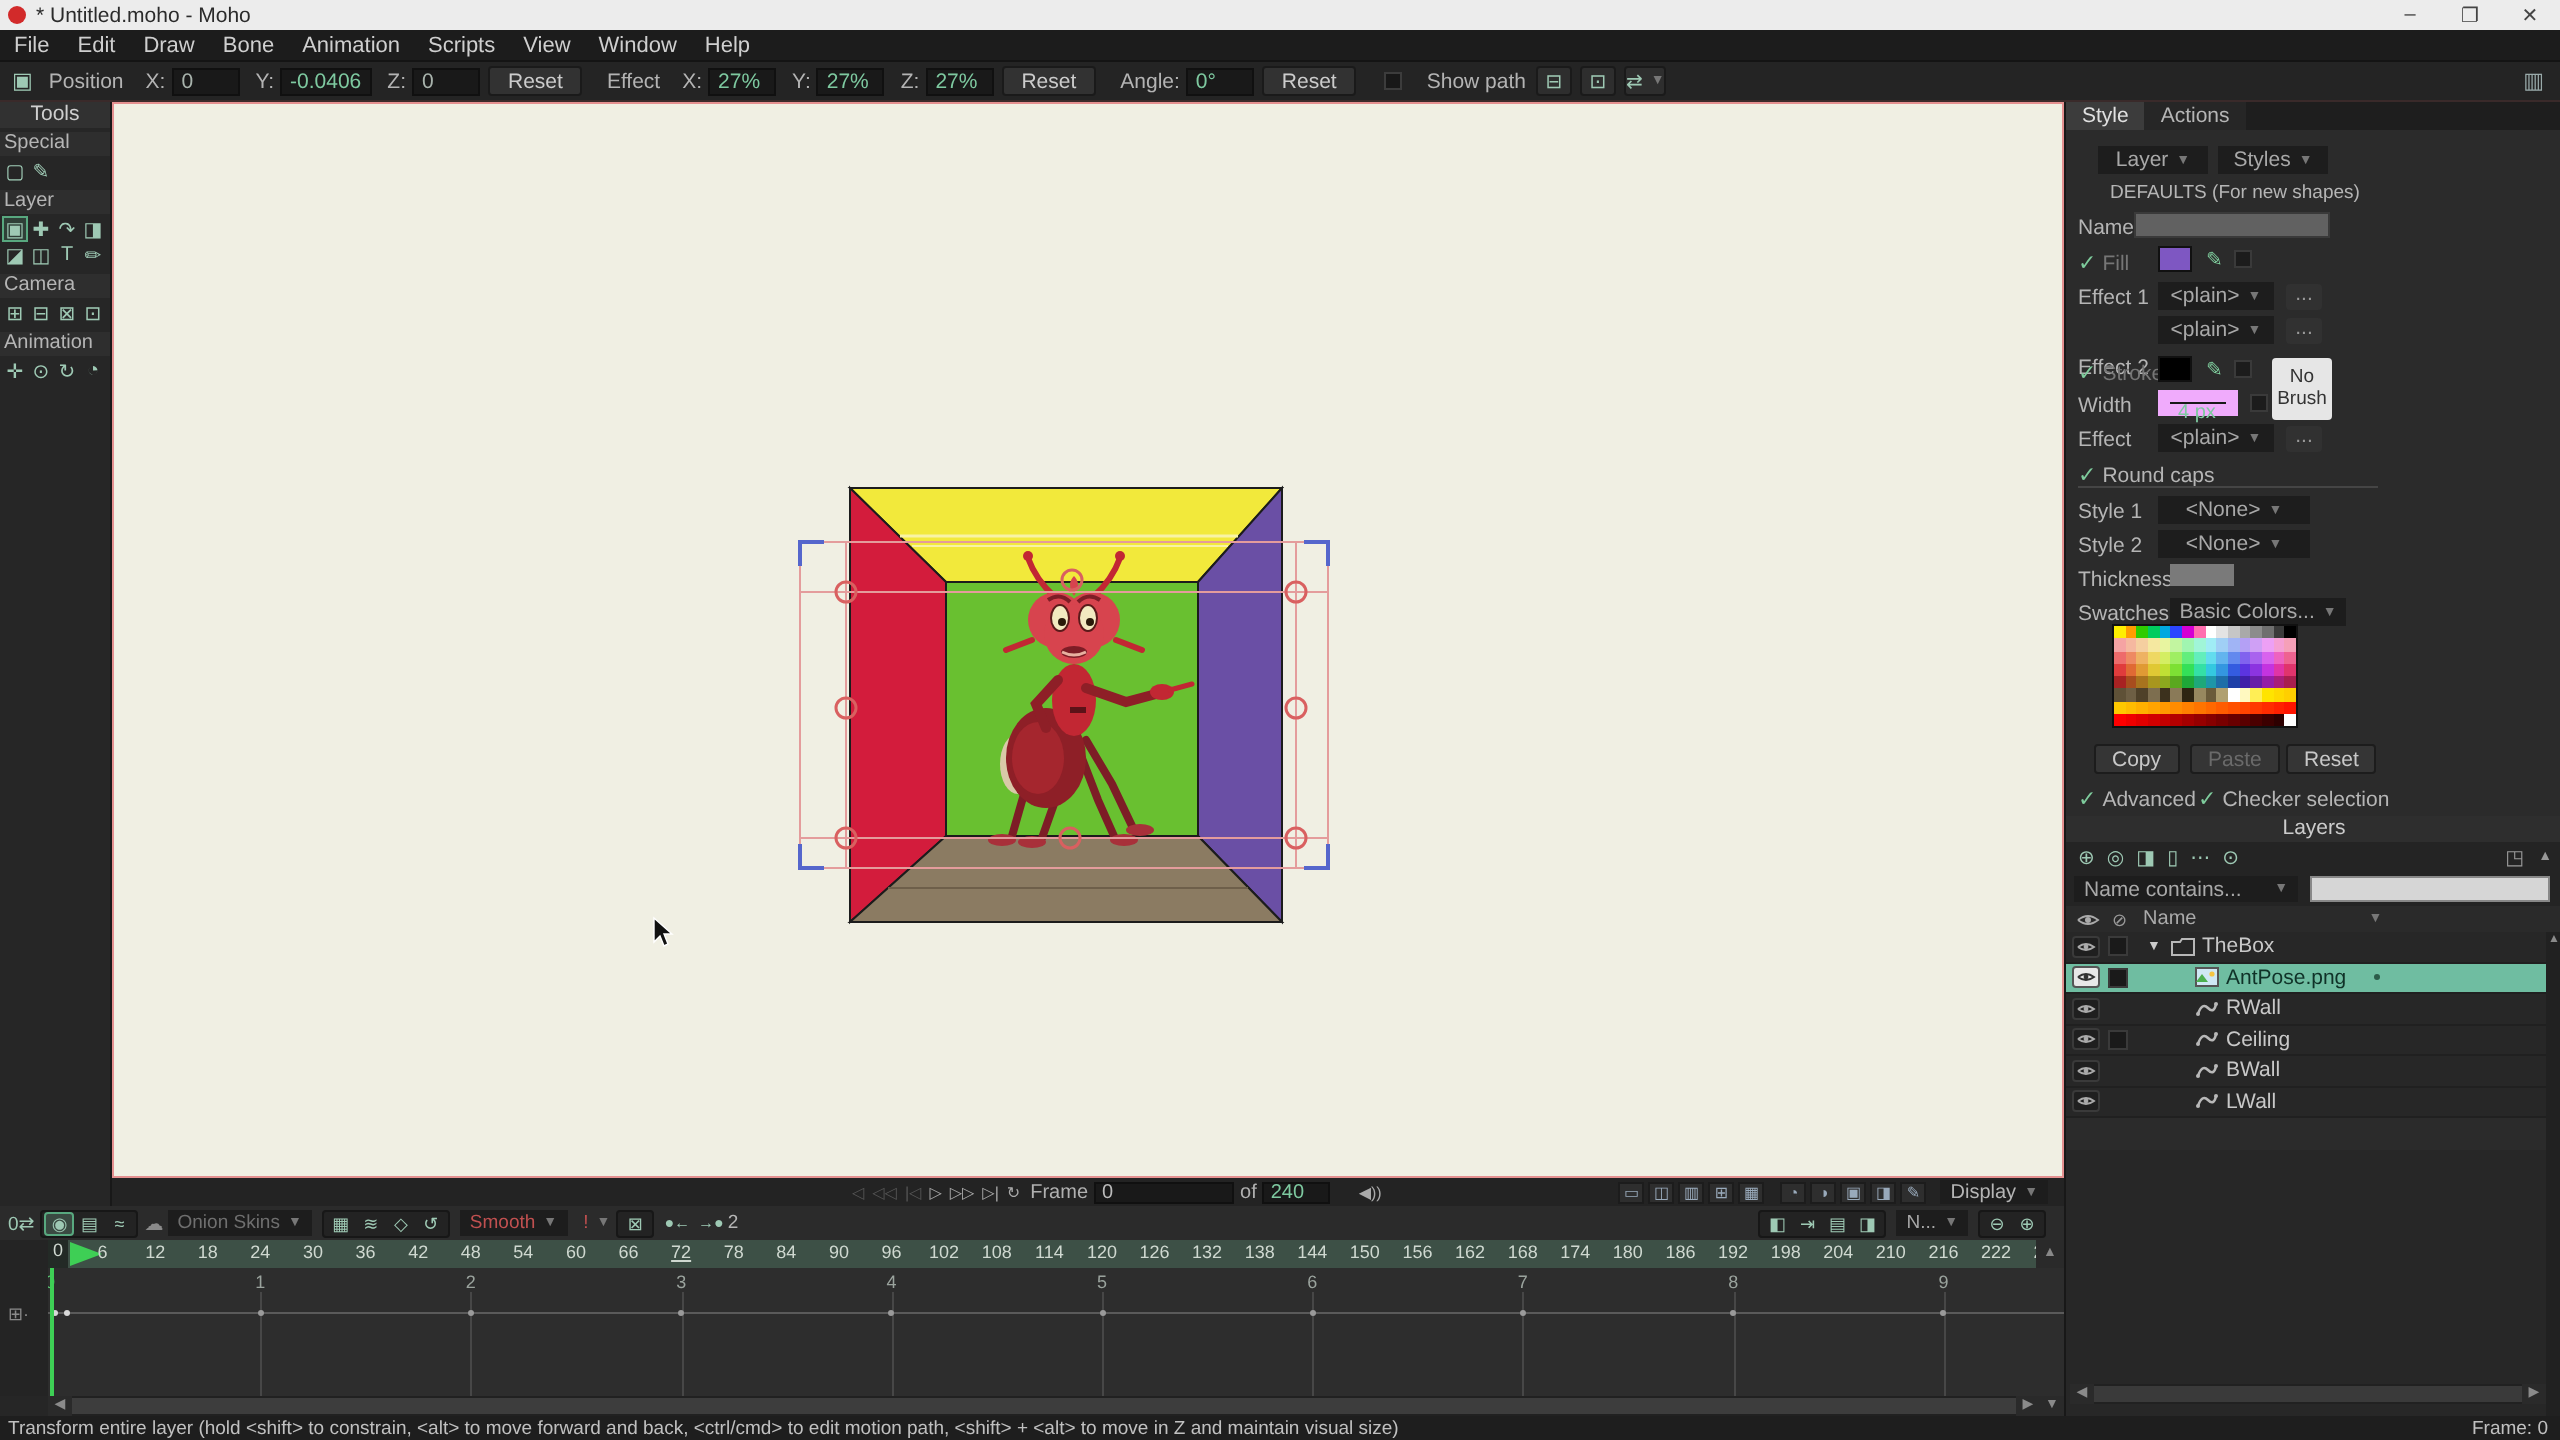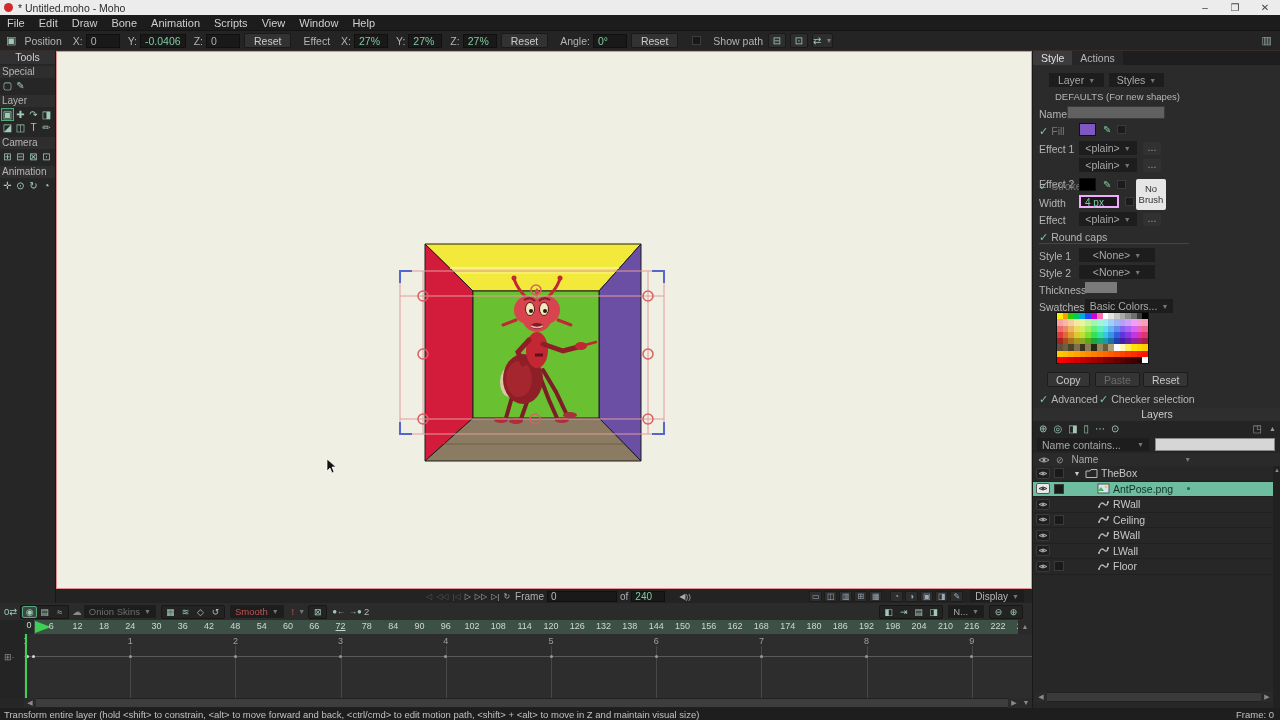--- a/index.html
+++ b/index.html
@@ -564,21 +564,21 @@
     </span>
   <span class="dots-btn" style="left:110px; top:108px">...</span>
 
   <span class="rp-lbl dim" style="left:6px; top:129px"><span class="check">✓</span><span>Stroke</span></span>
   <span class="swatch" style="left:46px; top:127px; width:17px; height:13px; background:#000000"></span>
   <span class="pen-ico" style="left:70px; top:128px">✎</span>
   <span class="mini-sq" style="left:84px; top:129px"></span>
   <span id="no-brush">No Brush</span>
 
   <span class="rp-lbl" style="left:6px; top:146px">Width</span>
-  <span class="abs" style="left:46px; top:144px; width:40px; height:13px; background:#191919; border:2px solid #f0abfc; color:#7ec9a0; padding:0 4px; font-size:10px">4 px</span>
+  <span class="abs" style="left:46px; top:144px; width:40px; height:13px; background:#191919; border:6px solid #f0abfc; color:#7ec9a0; padding:0 4px; font-size:10px">4 px</span>
   <span class="mini-sq" style="left:92px; top:146px"></span>
 
   <span class="rp-lbl" style="left:6px; top:163px">Effect</span>
   <span class="rp-dd dd" style="left:46px; top:161px; width:58px">
     <span>&lt;plain&gt;</span>
       <span class="ddar">▼</span>
     </span>
   <span class="dots-btn" style="left:110px; top:162px">...</span>
 
   <span class="rp-lbl" style="left:6px; top:180px"><span class="check">✓</span><span>Round caps</span></span>
@@ -874,38 +874,20 @@
         <span style="width: 30px;"></span>
         <span class="typeico">
           <svg width="13" height="11">
             <path d="M2 8 Q4 2 7 5 Q10 8 11 3" fill="none" stroke="#b8b8b8" stroke-width="1.3"></path>
             <circle cx="2" cy="8" r="1" fill="#b8b8b8"></circle>
             <circle cx="11" cy="3" r="1" fill="#b8b8b8"></circle>
           </svg>
         </span>
         <span>LWall</span>
       </div>
-      <div class="lrow">
-        <span class="eye">
-          <svg width="10" height="7">
-            <path d="M1 3.5 Q5 0.5 9 3.5 Q5 6.5 1 3.5" fill="none" stroke="#aaa"></path>
-            <circle cx="5" cy="3.5" r="1.2" fill="#aaa"></circle>
-          </svg>
-        </span>
-        <span class="cbox"></span>
-        <span style="width: 30px;"></span>
-        <span class="typeico">
-          <svg width="13" height="11">
-            <path d="M2 8 Q4 2 7 5 Q10 8 11 3" fill="none" stroke="#b8b8b8" stroke-width="1.3"></path>
-            <circle cx="2" cy="8" r="1" fill="#b8b8b8"></circle>
-            <circle cx="11" cy="3" r="1" fill="#b8b8b8"></circle>
-          </svg>
-        </span>
-        <span>Floor</span>
-      </div>
     </div>
   <div id="layers-vscroll">
       <span>▲</span>
     </div>
   <div id="layers-empty"></div>
   <div id="layers-hscroll">
     <span class="scr-ar" style="left:0">◀</span>
     <div class="thumb"></div>
     <span class="scr-ar" style="right:0">▶</span>
   </div>

